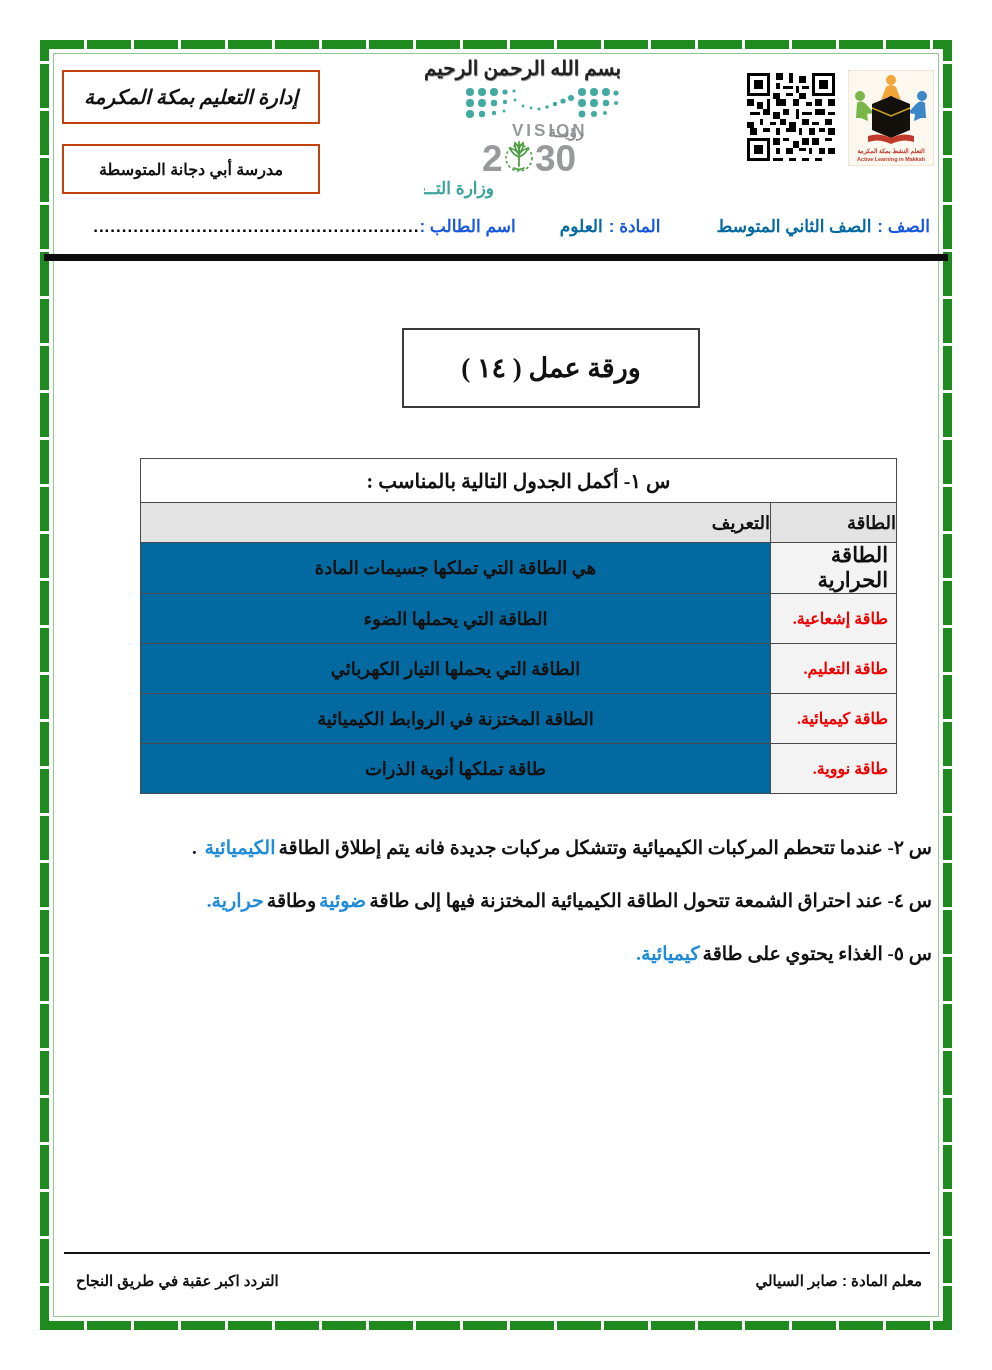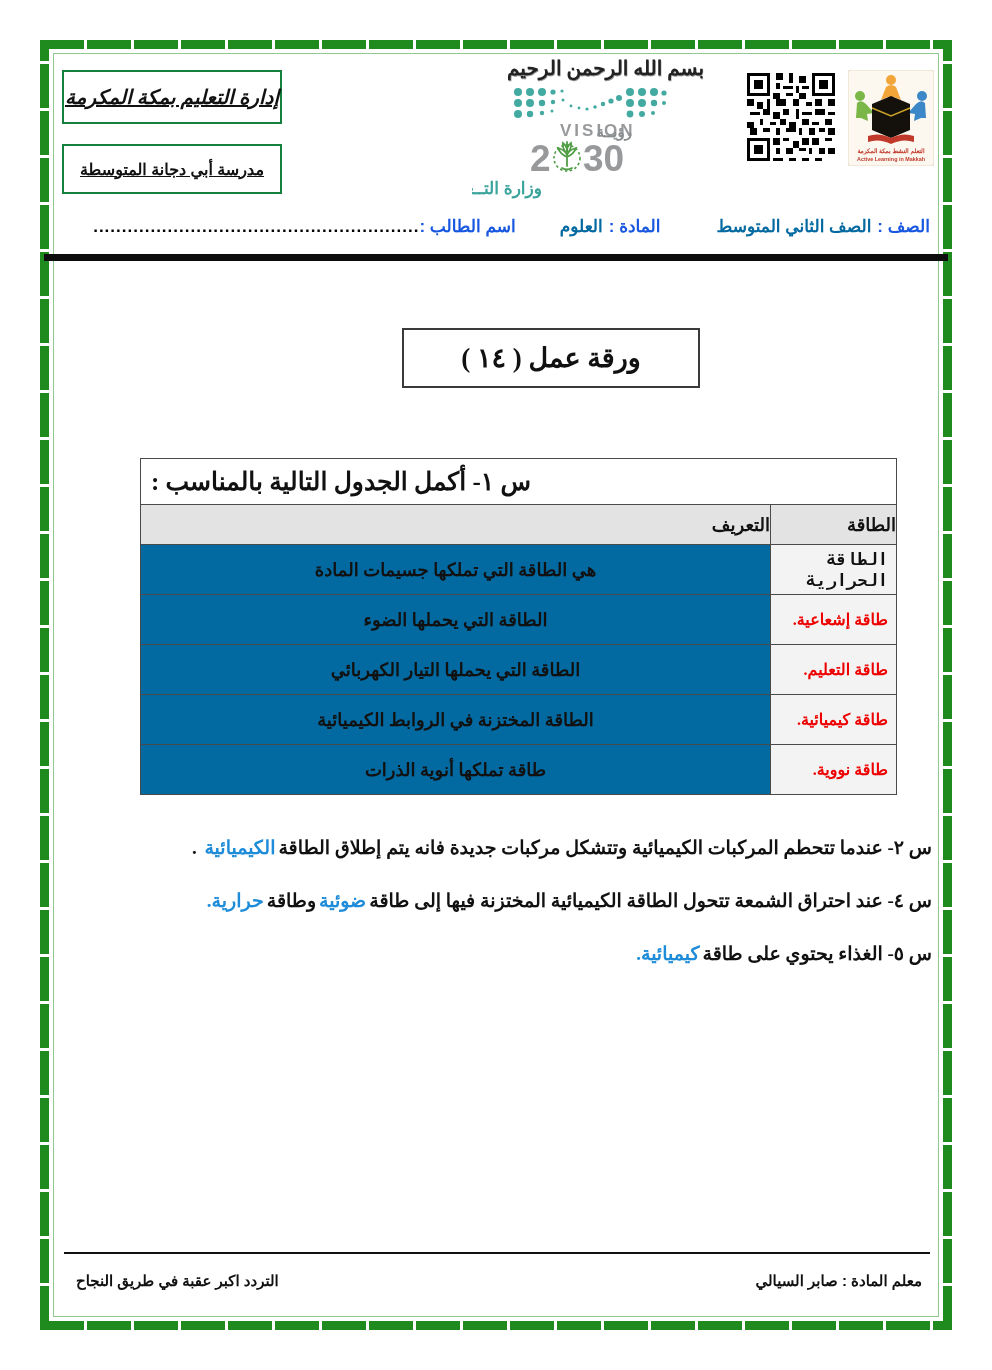--- a/index.html
+++ b/index.html
@@ -23,51 +23,51 @@
   .edge.b{bottom:0;left:0;right:0;height:9px;
     background:repeating-linear-gradient(90deg,var(--border_green) 0 44px,#fff 44px 47px);}
   .edge.l{left:0;top:0;bottom:0;width:9px;
     background:repeating-linear-gradient(0deg,var(--border_green) 0 44px,#fff 44px 47px);}
   .edge.r{right:0;top:0;bottom:0;width:9px;
     background:repeating-linear-gradient(0deg,var(--border_green) 0 44px,#fff 44px 47px);}
   .innerline{position:absolute;left:13px;top:13px;right:13px;bottom:13px;border:1.5px solid #8fc98f;}
   
   .content{position:absolute;left:56px;top:56px;width:880px;height:1258px;}
   
-  .admin-box{position:absolute;left:6px;width:220px;border:2px solid #15803d;
-    display:flex;align-items:center;justify-content:center;text-align:center;text-decoration:underline;}
+  .admin-box{position:absolute;left:6px;width:258px;border:2px solid #c2410c;
+    display:flex;align-items:center;justify-content:center;text-align:center;}
   .admin-box.one{top:14px;height:54px;font-family:"Liberation Serif",serif;
     font-weight:bold;font-style:italic;font-size:20px;}
   .admin-box.two{top:88px;height:50px;font-weight:bold;font-size:16px;}
-  .center-logos{position:absolute;left:368px;top:0;width:280px;text-align:right;}
+  .center-logos{position:absolute;left:368px;top:0;width:280px;text-align:left;}
   .bismillah{font-family:"Liberation Serif",serif;font-weight:bold;font-size:20px;
     letter-spacing:1px;color:#222;text-shadow:0.6px 0.6px 0 #999;}
   .vision-wrap{margin-top:4px;display:inline-block;}
   .right-logos{position:absolute;right:2px;top:14px;display:flex;gap:10px;align-items:flex-start;}
   .qr{width:94px;height:94px;}
   .alm-logo{width:86px;height:96px;}
   
   .info-line{position:absolute;top:160px;left:0;right:0;direction:rtl;
     display:flex;align-items:baseline;padding:0 6px 0 8px;
     font-weight:bold;font-size:17px;white-space:nowrap;}
   .info-line .lbl{color:var(--label_blue);}
   .info-line .val{color:#0369a1;margin-right:6px;}
   .gap1{width:56px;flex:none;}
   .gap2{width:44px;flex:none;}
   .dots{flex:1;overflow:hidden;color:#000;font-weight:bold;letter-spacing:1px;direction:ltr;text-align:right;}
   .thick-rule{position:absolute;top:198px;left:-12px;right:-12px;height:7px;background:#0d0d0d;}
   
-  .title-box{position:absolute;left:346px;top:272px;width:298px;height:60px;border:2px solid #3a3a3a;
+  .title-box{position:absolute;left:346px;top:272px;width:298px;height:80px;border:2px solid #3a3a3a;
     display:flex;align-items:center;justify-content:center;
     font-family:"Liberation Serif",serif;font-weight:bold;font-size:27px;direction:rtl;}
   
   table.energy{position:absolute;left:84px;top:402px;width:757px;direction:rtl;
     border-collapse:collapse;font-family:"Liberation Serif",serif;}
   table.energy td,table.energy th{border:1.6px solid #4a4a4a;}
-  td.q-row{height:44px;text-align:left;padding:8px 10px;font-weight:bold;font-size:25px;background:#fff;}
+  td.q-row{height:44px;text-align:center;padding:8px 10px;font-weight:bold;font-size:20px;background:#fff;}
   tr.head th{height:40px;background:#e3e3e3;font-weight:bold;font-size:18px;text-align:right;}
   th.c-energy,td.c-energy{width:126px;}
   td.c-energy{background:#f3f3f3;height:50px;text-align:right;padding:0 8px;
     font-weight:bold;font-size:16px;}
   td.c-energy.red{color:var(--answer_red);}
   td.c-def{background:#0369a1;text-align:center;font-weight:bold;font-size:18px;}
   
   .questions{position:absolute;top:780px;right:4px;left:4px;direction:rtl;
     font-family:"Liberation Serif",serif;font-weight:bold;font-size:19px;color:#111;}
   .questions p{margin:0 0 29px 0;line-height:24px;}
@@ -269,21 +269,21 @@
   <table class="energy">
     <tbody>
         <tr>
       <td class="q-row" colspan="2">س ١- أكمل الجدول التالية بالمناسب :</td>
     </tr>
     <tr class="head">
       <th class="c-energy">الطاقة</th>
       <th class="c-def">التعريف</th>
     </tr>
     <tr>
-      <td class="c-energy" style="font-size:17px;font-family:Liberation Mono, monospace;">الطاقة الحرارية</td>
+      <td class="c-energy" style="font-size:21px;">الطاقة الحرارية</td>
       <td class="c-def">هي الطاقة التي تملكها جسيمات المادة</td>
     </tr>
     <tr>
       <td class="c-energy red">طاقة إشعاعية.</td>
       <td class="c-def">الطاقة التي يحملها الضوء</td>
     </tr>
     <tr>
       <td class="c-energy red">طاقة التعليم.</td>
       <td class="c-def">الطاقة التي يحملها التيار الكهربائي</td>
     </tr>

